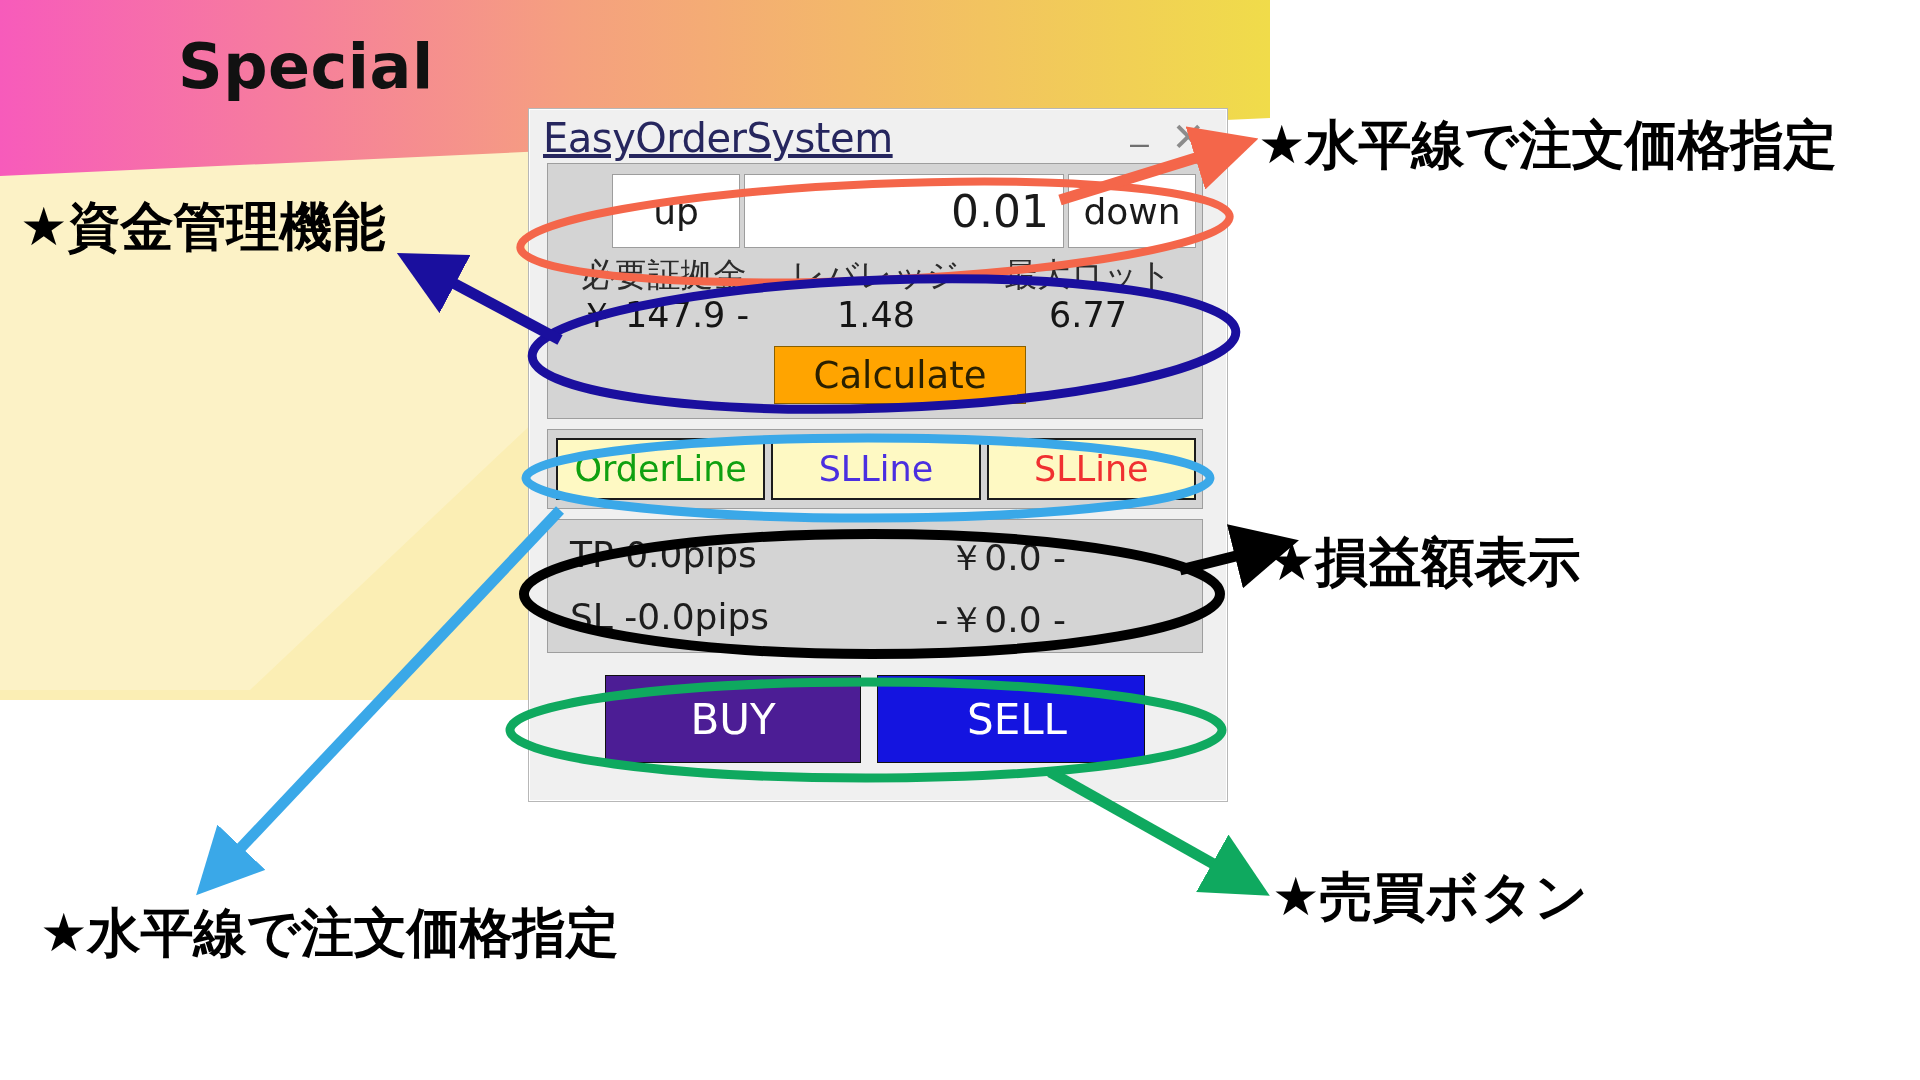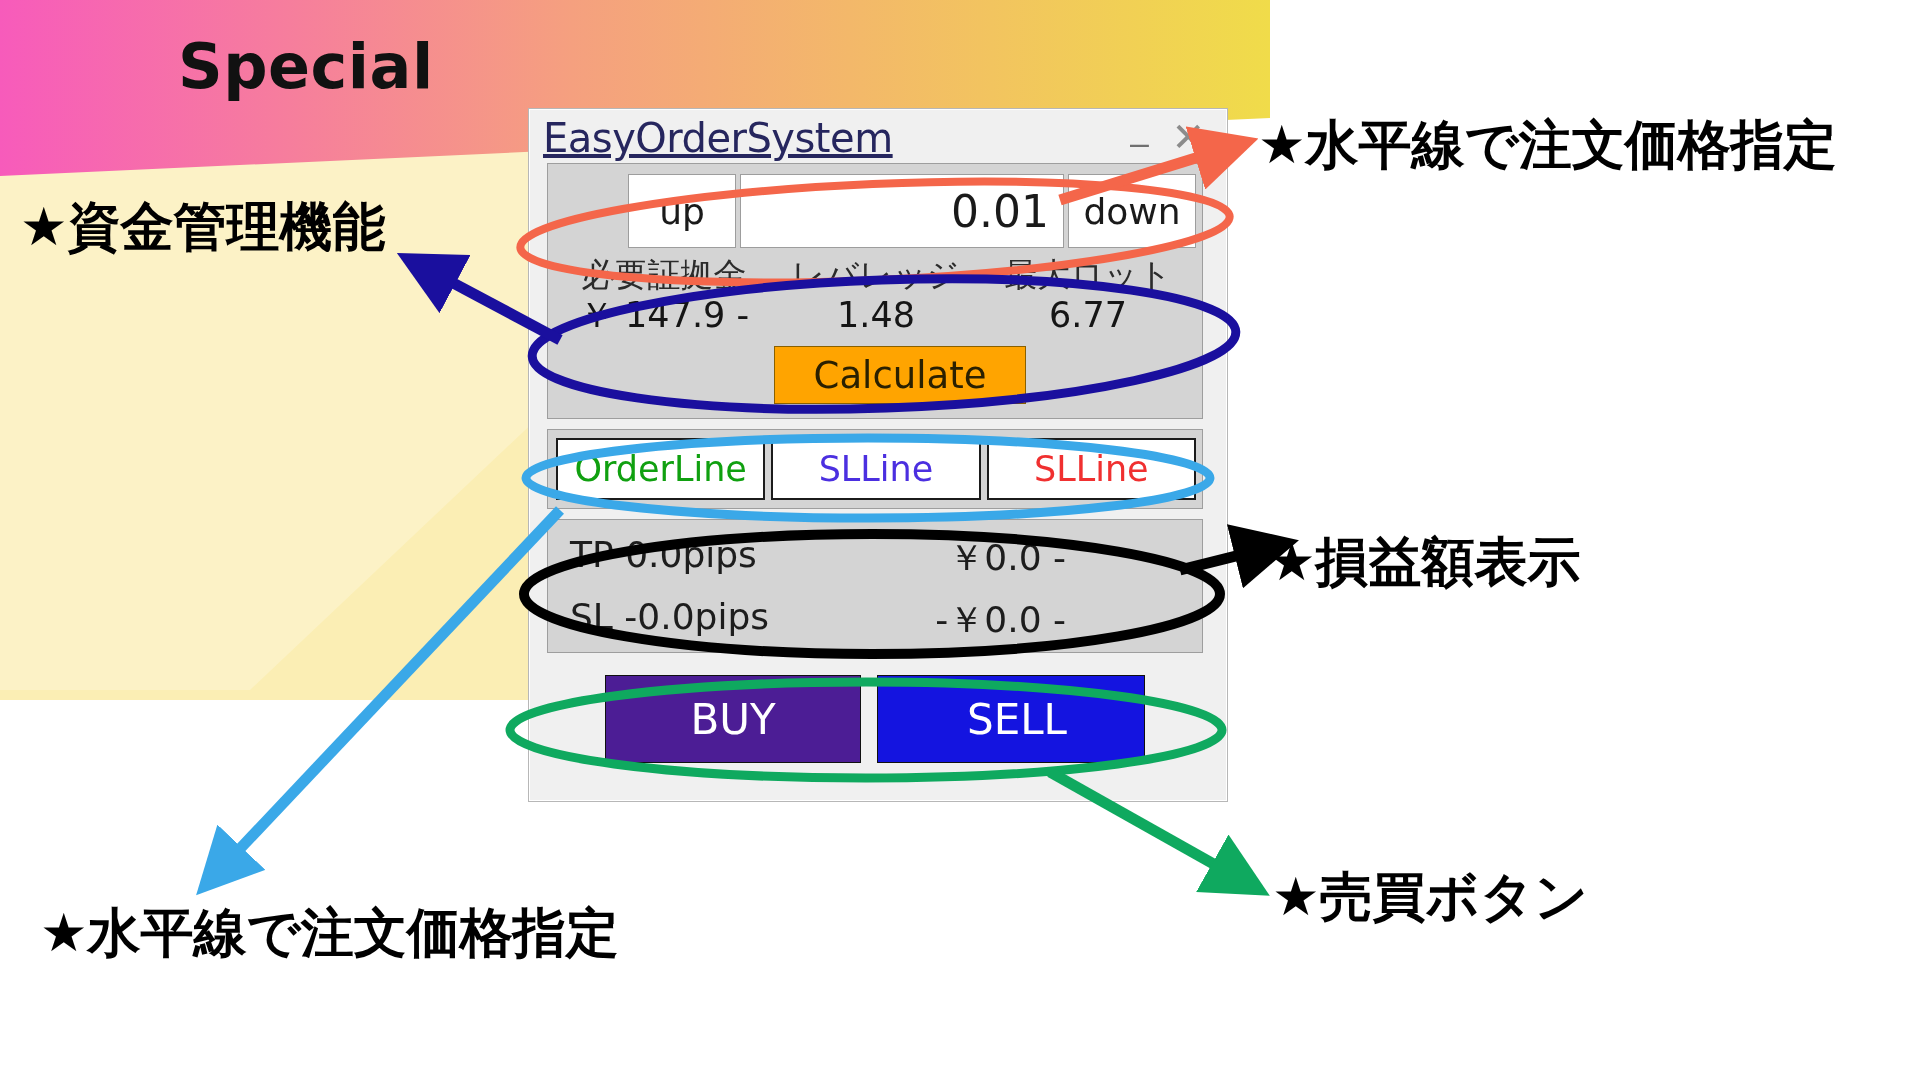--- a/index.html
+++ b/index.html
@@ -76,21 +76,21 @@
 
   
   #lot-group{position:absolute;left:8px;top:0;width:656px;height:256px;}
   #lot-row{position:absolute;left:8px;top:10px;width:640px;height:74px;display:flex;}
   .lot-cell{
     background:#ffffff;border:1px solid #9d9d9d;box-sizing:border-box;
     display:flex;align-items:center;justify-content:center;
     font-size:36px;color:#1a1a1a;
     font-family:"DejaVu Sans","Liberation Sans",sans-serif;
   }
-  #btn-up{width:108px;margin-left:72px;}
+  #btn-up{width:128px;margin-left:56px;}
   #lot-value{flex:1;justify-content:flex-end;padding-right:14px;font-size:44px;margin-left:4px;}
   #btn-down{width:128px;margin-left:4px;}
 
   
   #stats{position:absolute;left:10px;top:92px;width:636px;}
   .stats-row{display:flex;width:100%;}
   .stats-cell{flex:1;text-align:center;font-size:33px;color:#2b2b2b;
     font-family:"DejaVu Sans","Liberation Sans",sans-serif;line-height:1.18;}
   .stats-cell.val{color:#151515;font-size:35px;}
 
@@ -99,21 +99,21 @@
     background:#ffa400;border:1px solid #8a6000;box-sizing:border-box;
     display:flex;align-items:center;justify-content:center;
     font-size:37px;color:#2a2000;
     font-family:"DejaVu Sans","Liberation Sans",sans-serif;
   }
 
   
   #line-group{position:absolute;left:8px;top:266px;width:656px;height:80px;}
   #line-row{position:absolute;left:8px;top:8px;width:640px;height:62px;display:flex;gap:6px;}
   .line-btn{
-    flex:1;background:#ffffff;border:2px solid #1b1b1b;box-sizing:border-box;
+    flex:1;background:#fef9c3;border:2px solid #1b1b1b;box-sizing:border-box;
     display:flex;align-items:center;justify-content:center;
     font-size:35px;font-family:"DejaVu Sans","Liberation Sans",sans-serif;
   }
   #btn-orderline{color:#10a010;}
   #btn-tpline{color:#4b2fe0;}
   #btn-slline{color:#f03030;}
 
   
   #pl-group{position:absolute;left:8px;top:356px;width:656px;height:134px;}
   .pl-row{position:absolute;left:22px;width:612px;display:flex;

